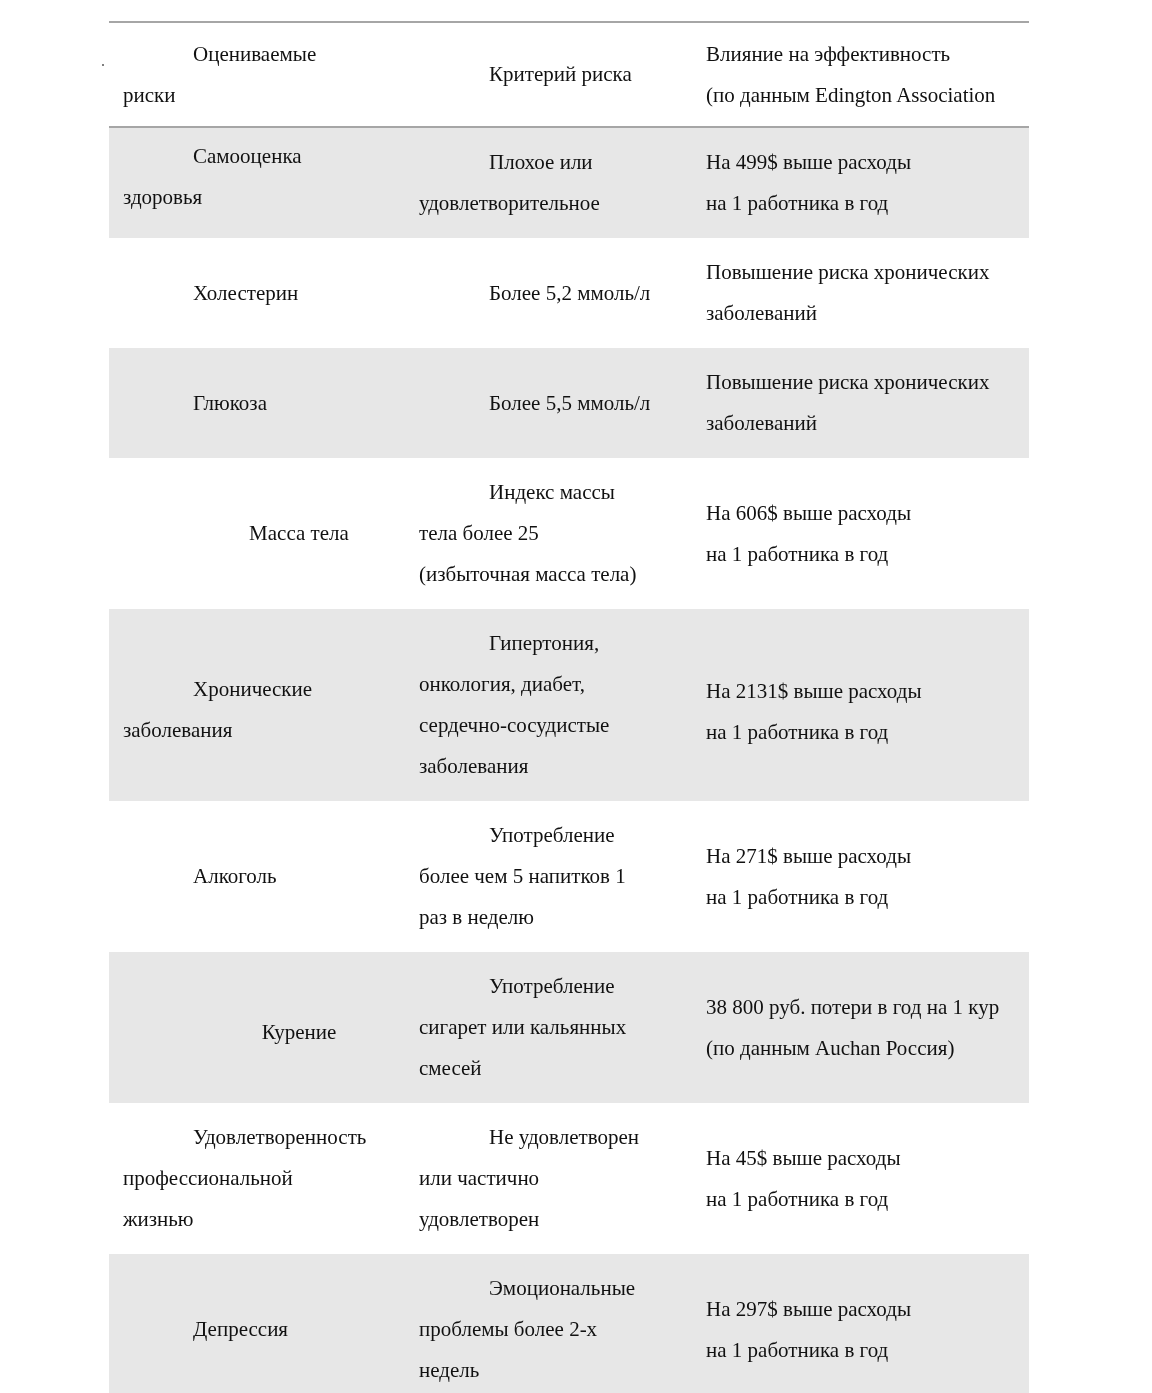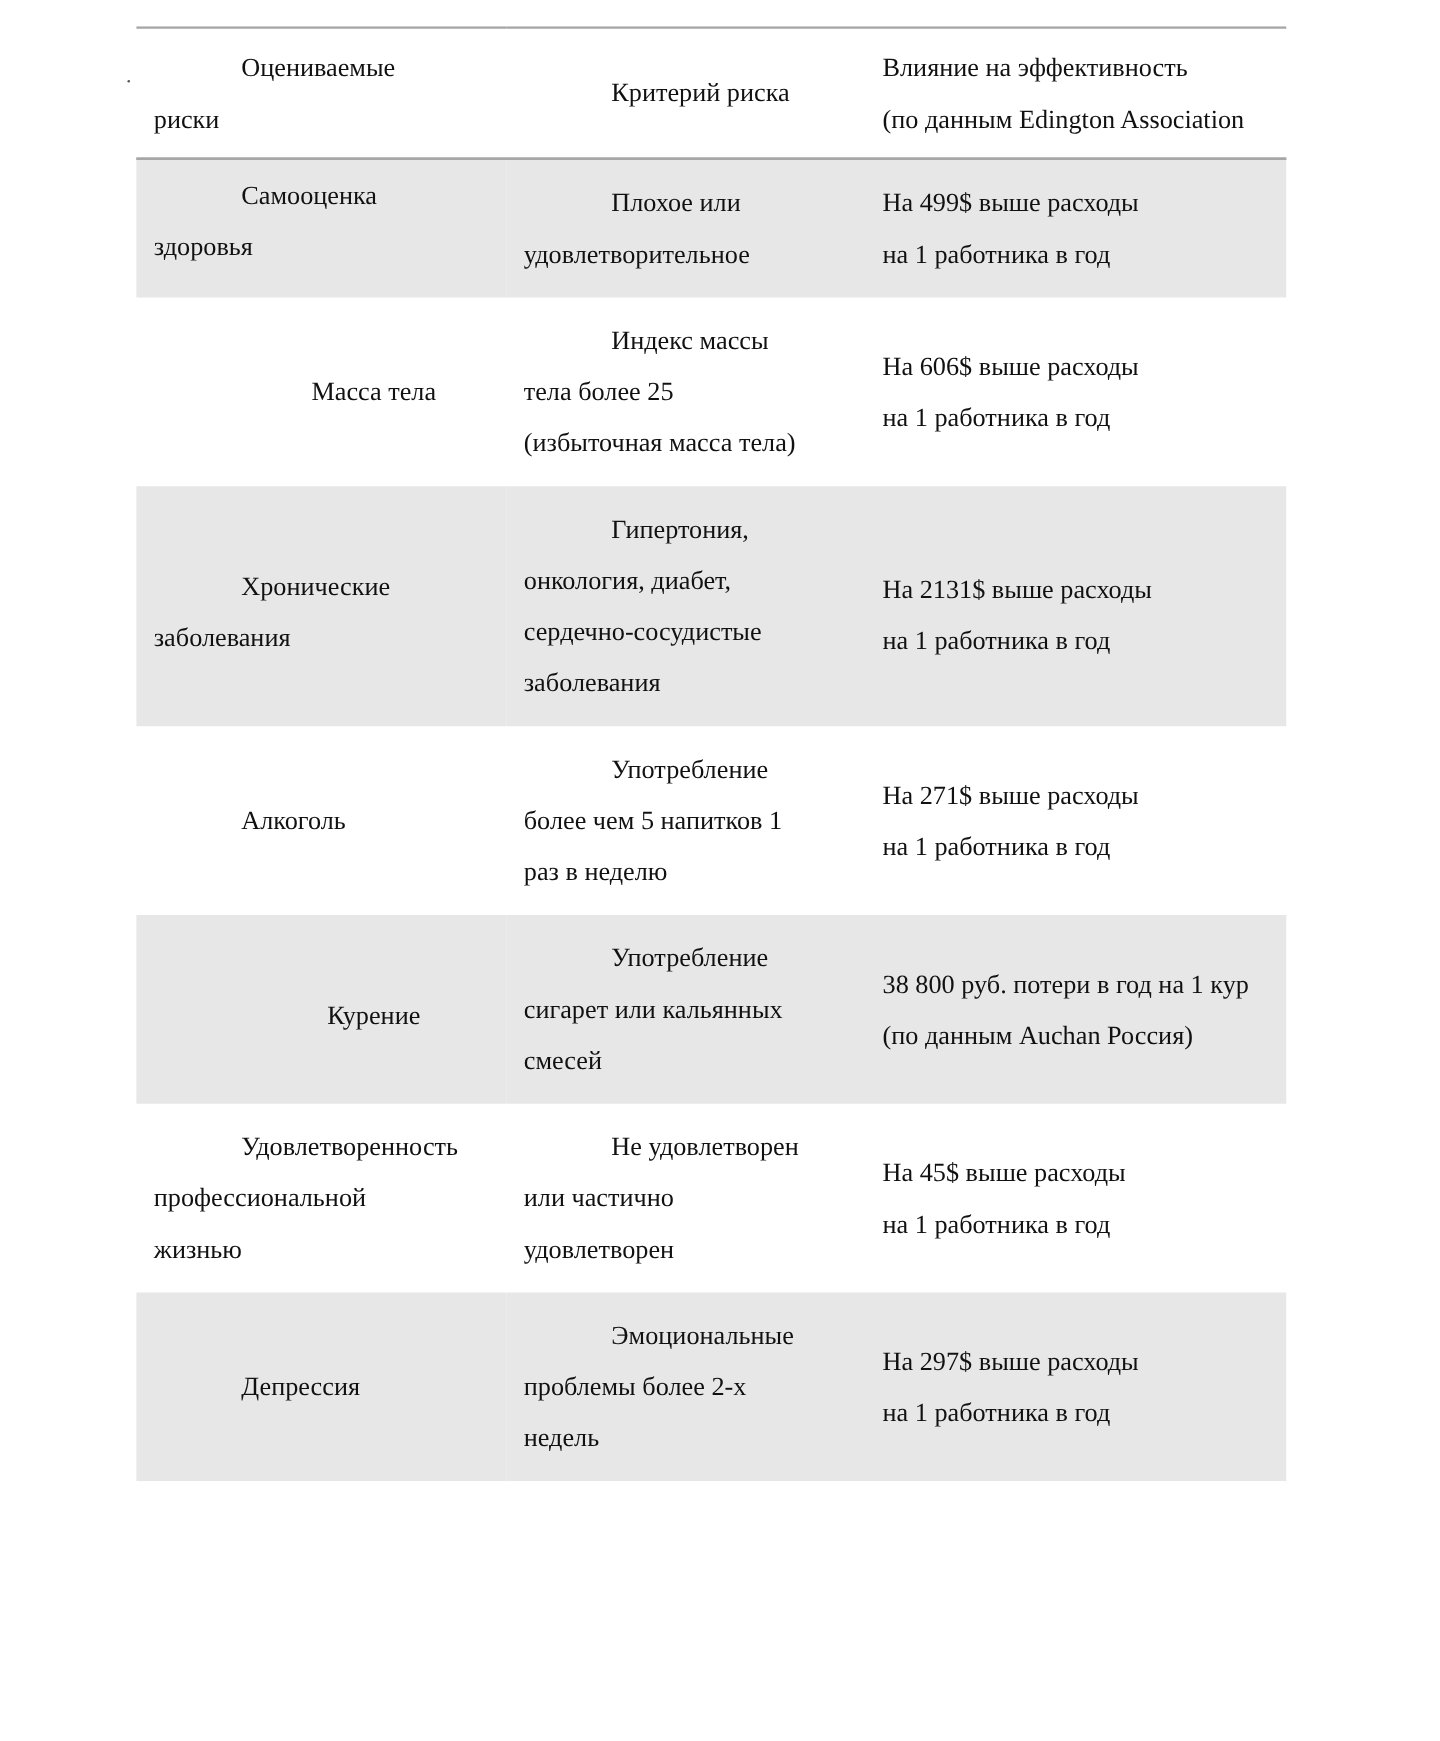--- a/index.html
+++ b/index.html
@@ -65,20 +65,44 @@
             <span class="line"><span class="indent"></span><span>Самооценка</span></span>
             <span class="line"><span>здоровья</span></span>
           </td>
           <td class="c2" style="padding-top: 14px; padding-bottom: 14px;">
             <span class="line"><span class="indent"></span><span>Плохое или</span></span>
             <span class="line"><span>удовлетворительное</span></span>
           </td>
           <td class="c3" style="padding-top: 14px; padding-bottom: 14px;">
             <span class="line"><span>На 499$ выше расходы</span></span>
             <span class="line"><span>на 1 работника в год</span></span>
+          </td>
+        </tr>
+        <tr>
+          <td class="c1" style="padding-top: 14px; padding-bottom: 14px;">
+            <span class="line"><span class="indent"></span><span>Холестерин</span></span>
+          </td>
+          <td class="c2" style="padding-top: 14px; padding-bottom: 14px;">
+            <span class="line"><span class="indent"></span><span>Более 5,2 ммоль/л</span></span>
+          </td>
+          <td class="c3" style="padding-top: 14px; padding-bottom: 14px;">
+            <span class="line"><span>Повышение риска хронических</span></span>
+            <span class="line"><span>заболеваний</span></span>
+          </td>
+        </tr>
+        <tr class="shaded">
+          <td class="c1" style="padding-top: 14px; padding-bottom: 14px;">
+            <span class="line"><span class="indent"></span><span>Глюкоза</span></span>
+          </td>
+          <td class="c2" style="padding-top: 14px; padding-bottom: 14px;">
+            <span class="line"><span class="indent"></span><span>Более 5,5 ммоль/л</span></span>
+          </td>
+          <td class="c3" style="padding-top: 14px; padding-bottom: 14px;">
+            <span class="line"><span>Повышение риска хронических</span></span>
+            <span class="line"><span>заболеваний</span></span>
           </td>
         </tr>
         <tr>
           <td class="c1" style="padding-top: 14px; padding-bottom: 14px; text-align: center;">
             <span class="line"><span class="indent"></span><span>Масса тела</span></span>
           </td>
           <td class="c2" style="padding-top: 14px; padding-bottom: 14px;">
             <span class="line"><span class="indent"></span><span>Индекс массы</span></span>
             <span class="line"><span>тела  более 25</span></span>
             <span class="line"><span>(избыточная масса тела)</span></span>

